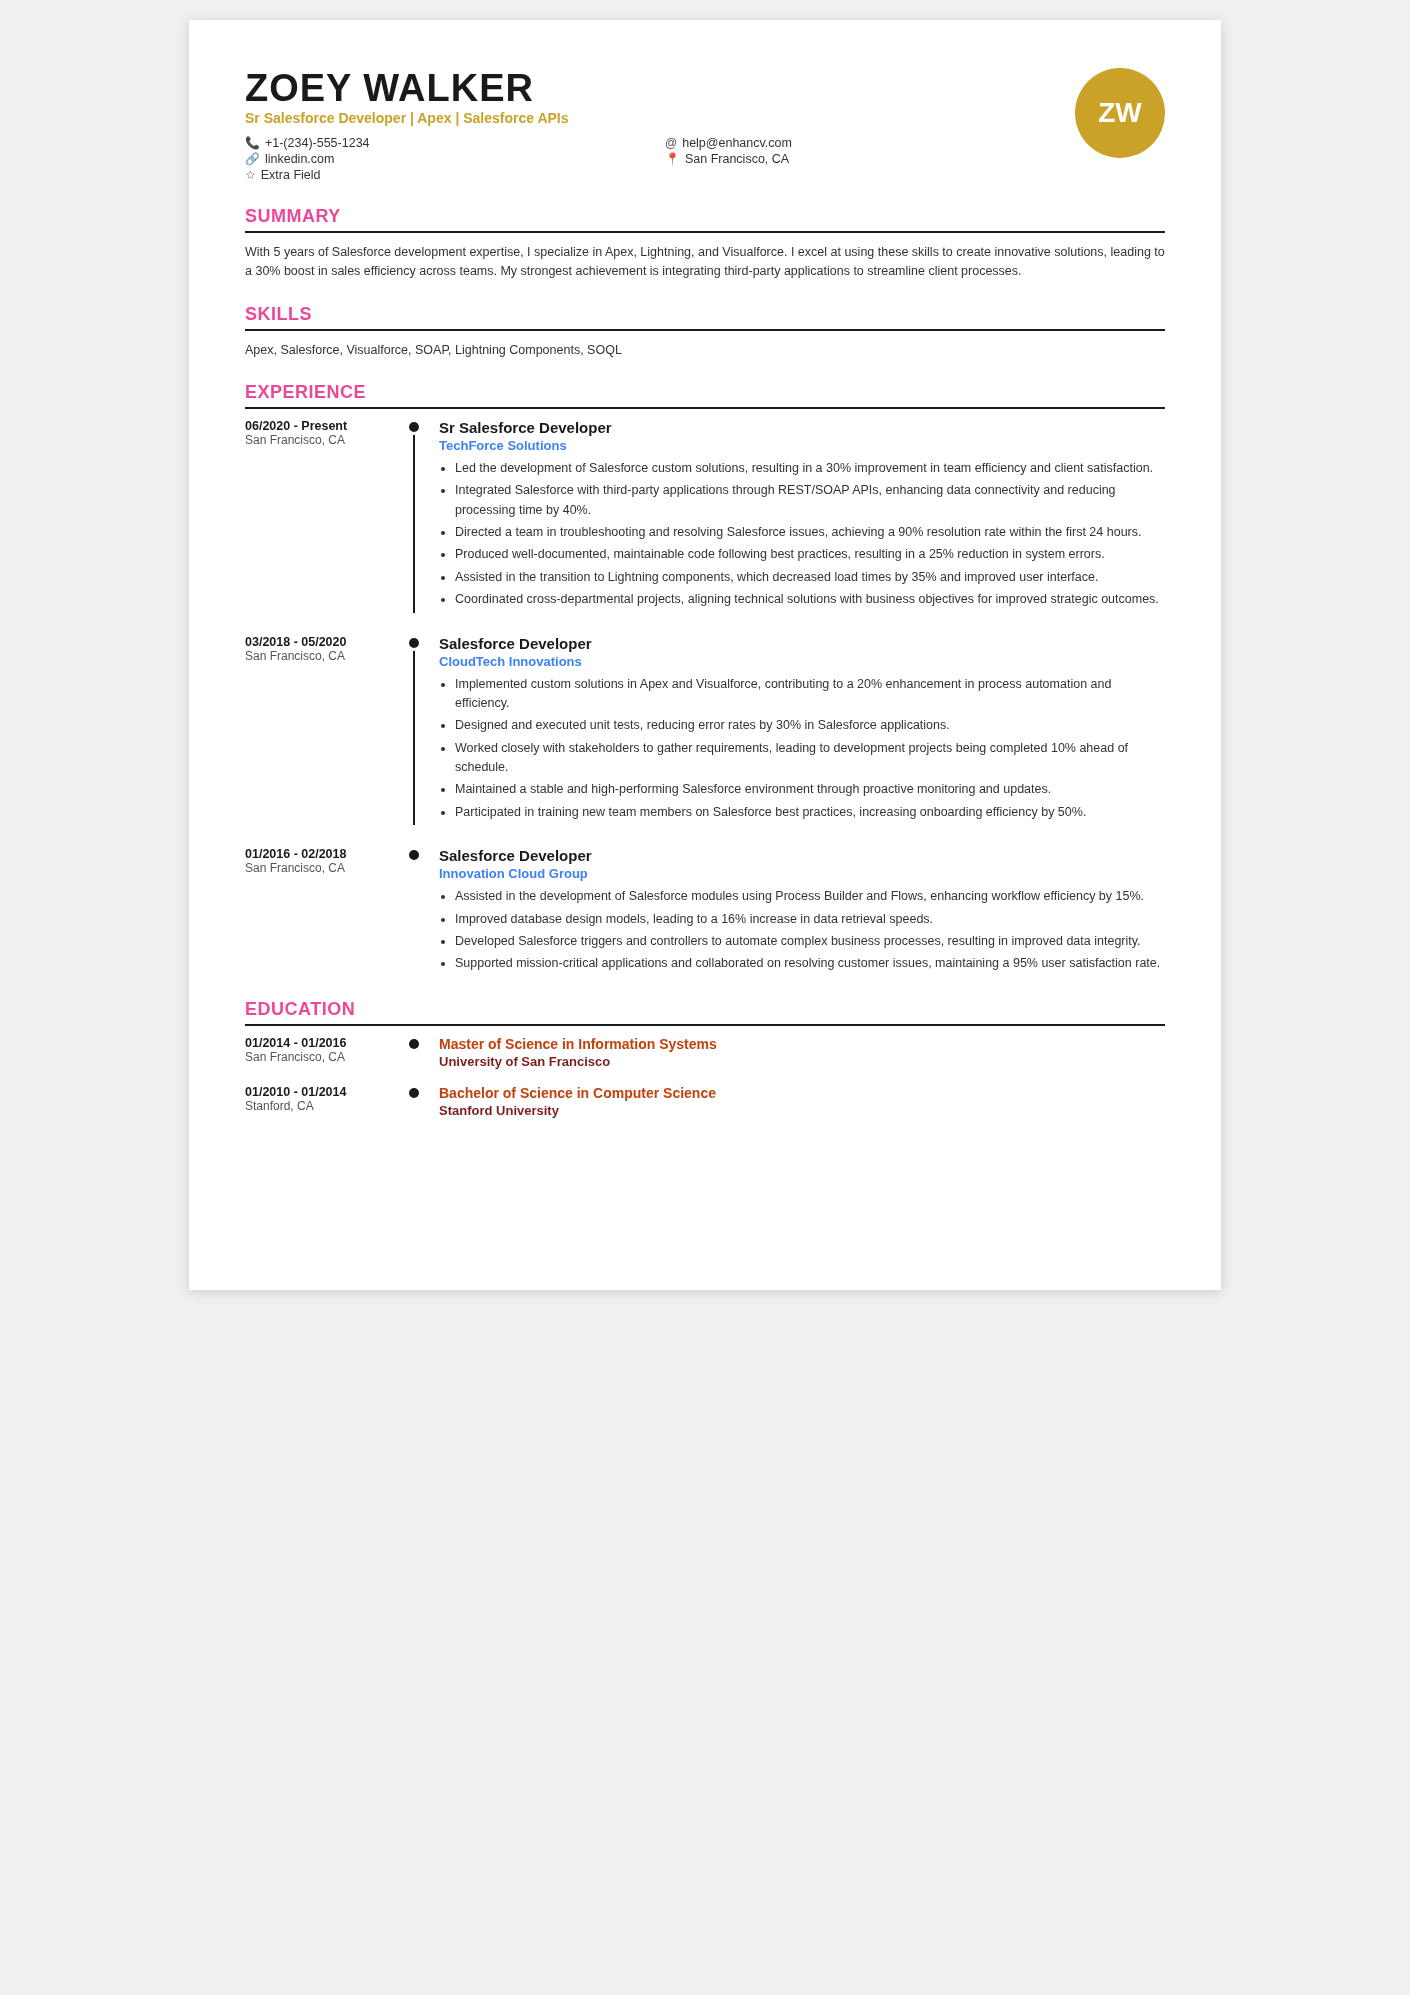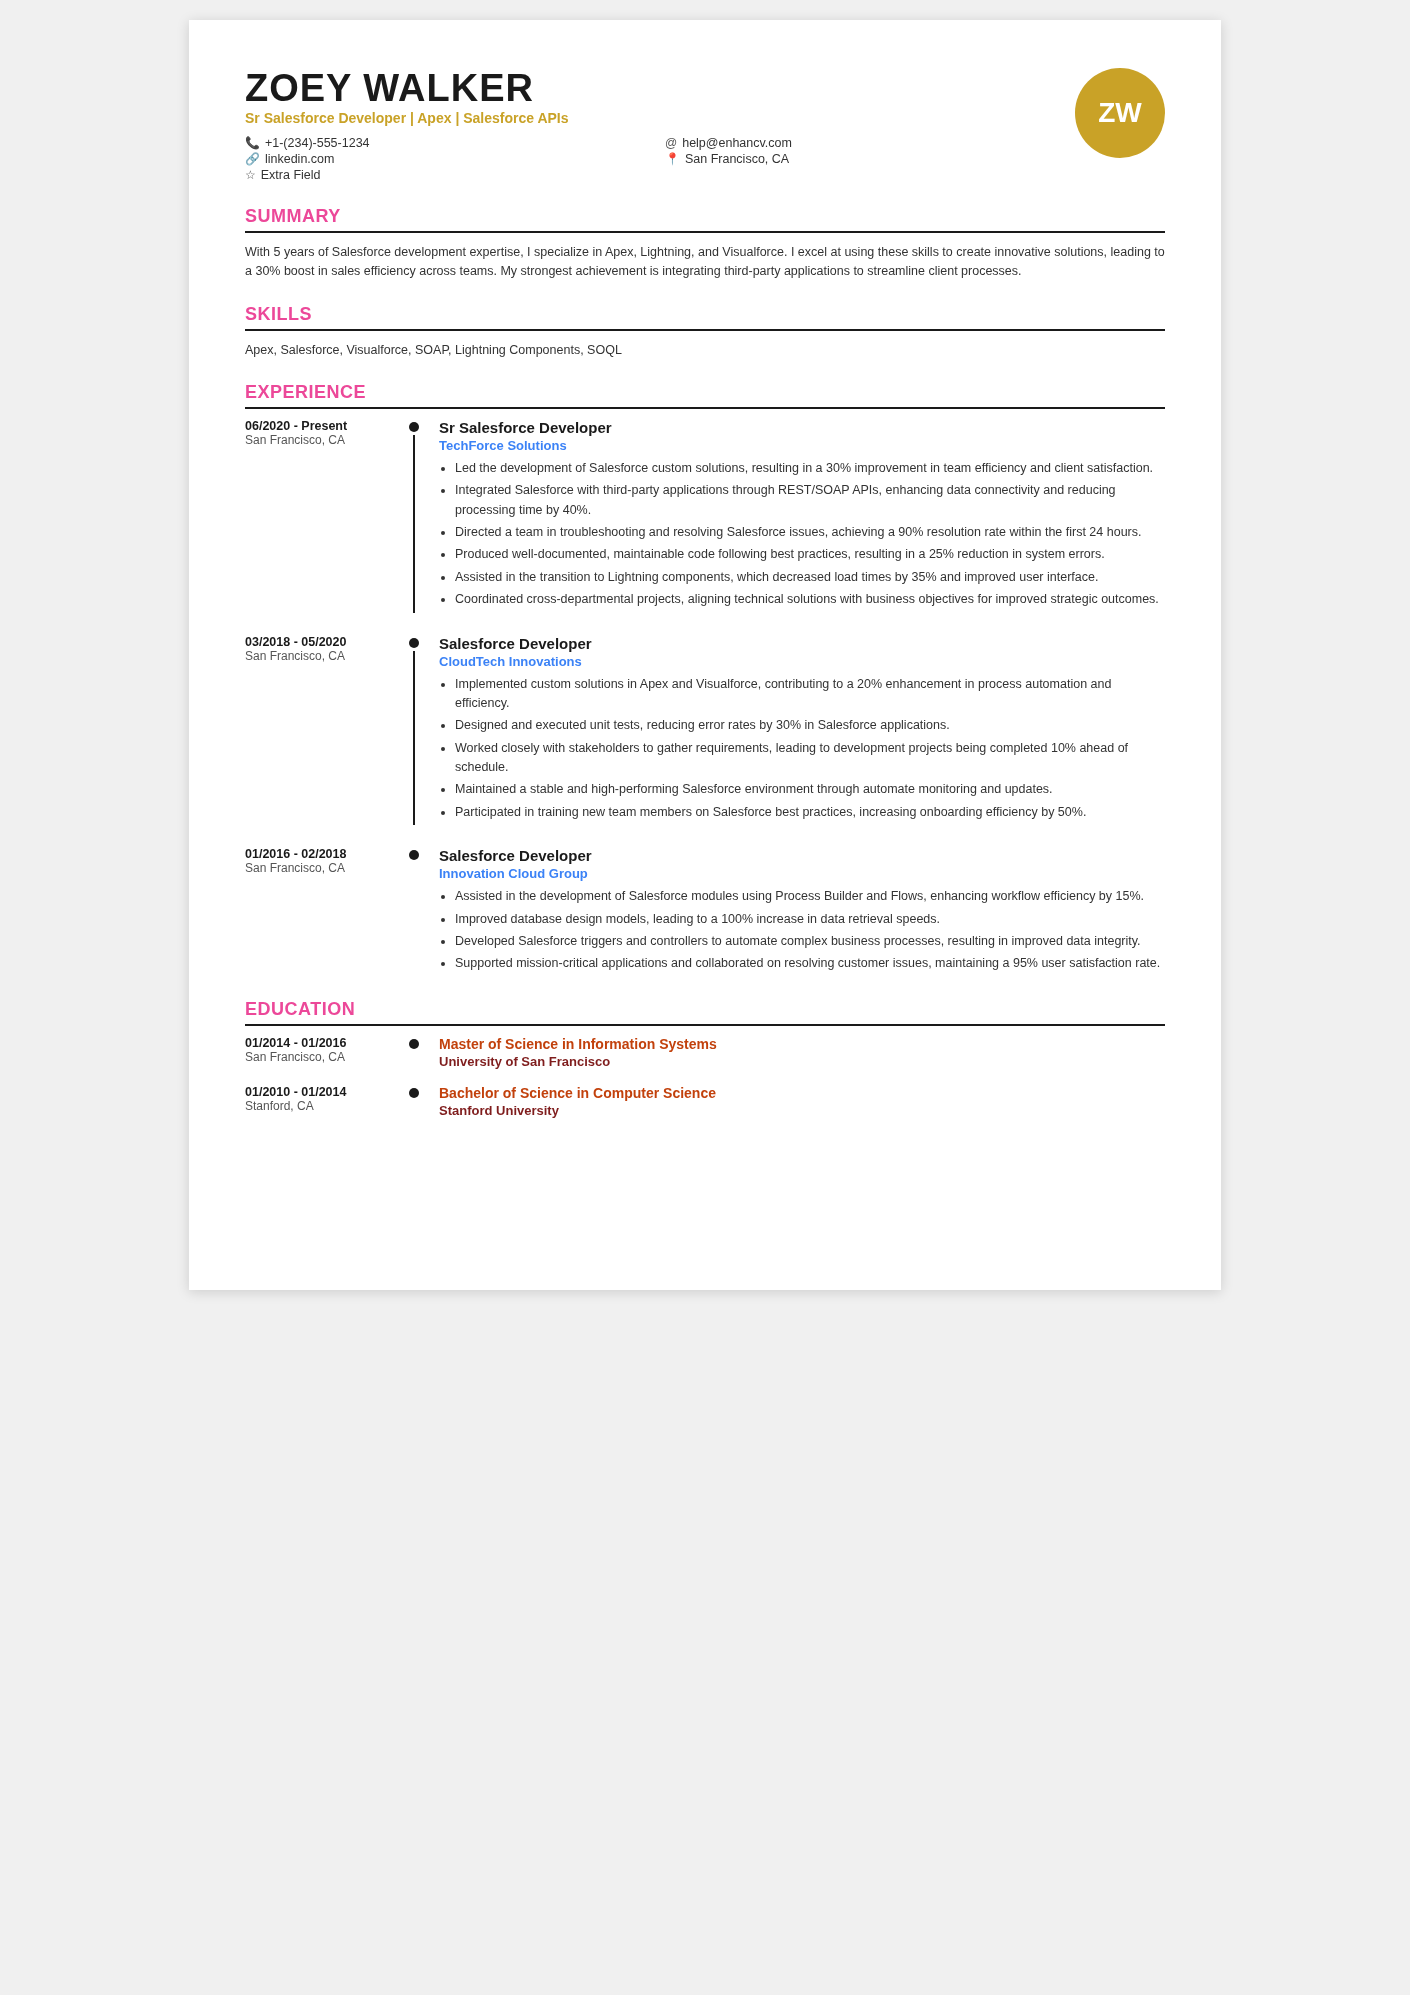--- a/index.html
+++ b/index.html
@@ -314,40 +314,40 @@
         <div class="exp-dot"></div>
         <div class="exp-line"></div>
       </div>
       <div class="exp-right">
         <div class="exp-job-title">Salesforce Developer</div>
         <div class="exp-company">CloudTech Innovations</div>
         <ul class="exp-bullets">
               <li>Implemented custom solutions in Apex and Visualforce, contributing to a 20% enhancement in process automation and efficiency.</li>
               <li>Designed and executed unit tests, reducing error rates by 30% in Salesforce applications.</li>
               <li>Worked closely with stakeholders to gather requirements, leading to development projects being completed 10% ahead of schedule.</li>
-              <li>Maintained a stable and high-performing Salesforce environment through automate monitoring and updates.</li>
+              <li>Maintained a stable and high-performing Salesforce environment through proactive monitoring and updates.</li>
               <li>Participated in training new team members on Salesforce best practices, increasing onboarding efficiency by 50%.</li>
             </ul>
       </div>
     </div>
         <div class="exp-item">
       <div class="exp-left">
         <div class="exp-date">01/2016 - 02/2018</div>
         <div class="exp-location">San Francisco, CA</div>
       </div>
       <div class="exp-divider-col">
         <div class="exp-dot"></div>
 
       </div>
       <div class="exp-right">
         <div class="exp-job-title">Salesforce Developer</div>
         <div class="exp-company">Innovation Cloud Group</div>
         <ul class="exp-bullets">
               <li>Assisted in the development of Salesforce modules using Process Builder and Flows, enhancing workflow efficiency by 15%.</li>
-              <li>Improved database design models, leading to a 100% increase in data retrieval speeds.</li>
+              <li>Improved database design models, leading to a 16% increase in data retrieval speeds.</li>
               <li>Developed Salesforce triggers and controllers to automate complex business processes, resulting in improved data integrity.</li>
               <li>Supported mission-critical applications and collaborated on resolving customer issues, maintaining a 95% user satisfaction rate.</li>
             </ul>
       </div>
     </div>
       </div>
   </div>
 
   <div class="section">
     <div class="section-title">EDUCATION</div>

